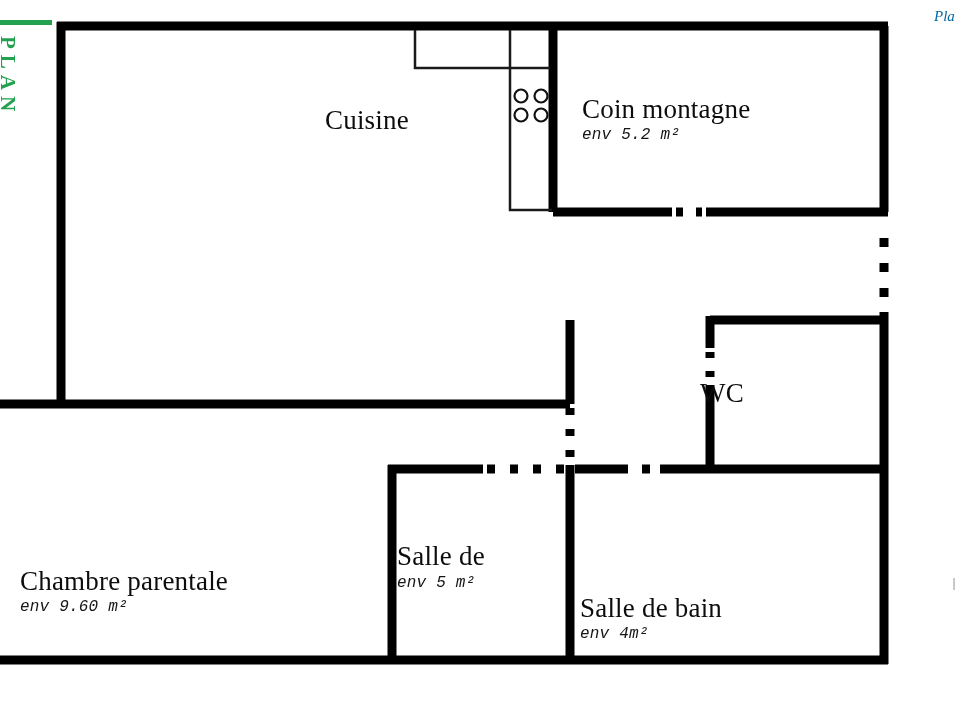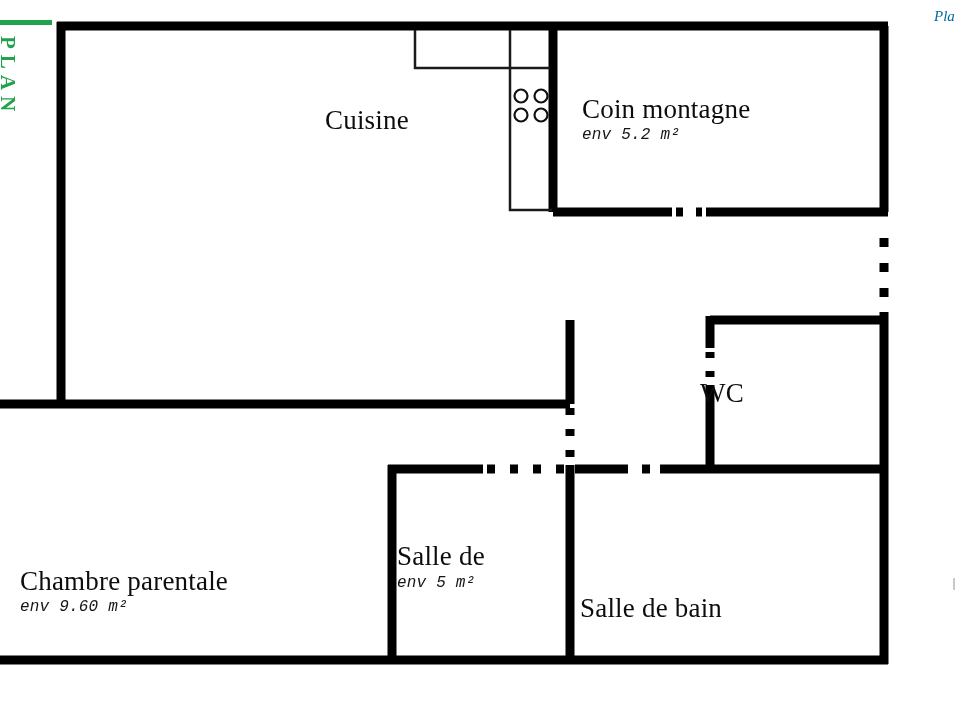--- a/index.html
+++ b/index.html
@@ -221,15 +221,16 @@
     <span class="area">env 9.60 m²</span>
   </div>
 
   <div class="room-label two-line" style="left:397px; top:540px; width:160px;">
     <span class="name">Salle de</span>
     <span class="area">env 5 m²</span>
   </div>
 
   <div class="room-label" style="left:580px; top:550px; width:240px;margin-top:43px;">
     <span class="name">Salle de bain</span>
+    <span class="area">env 4m²</span>
   </div>
 
 </div>
 
 </body></html>

